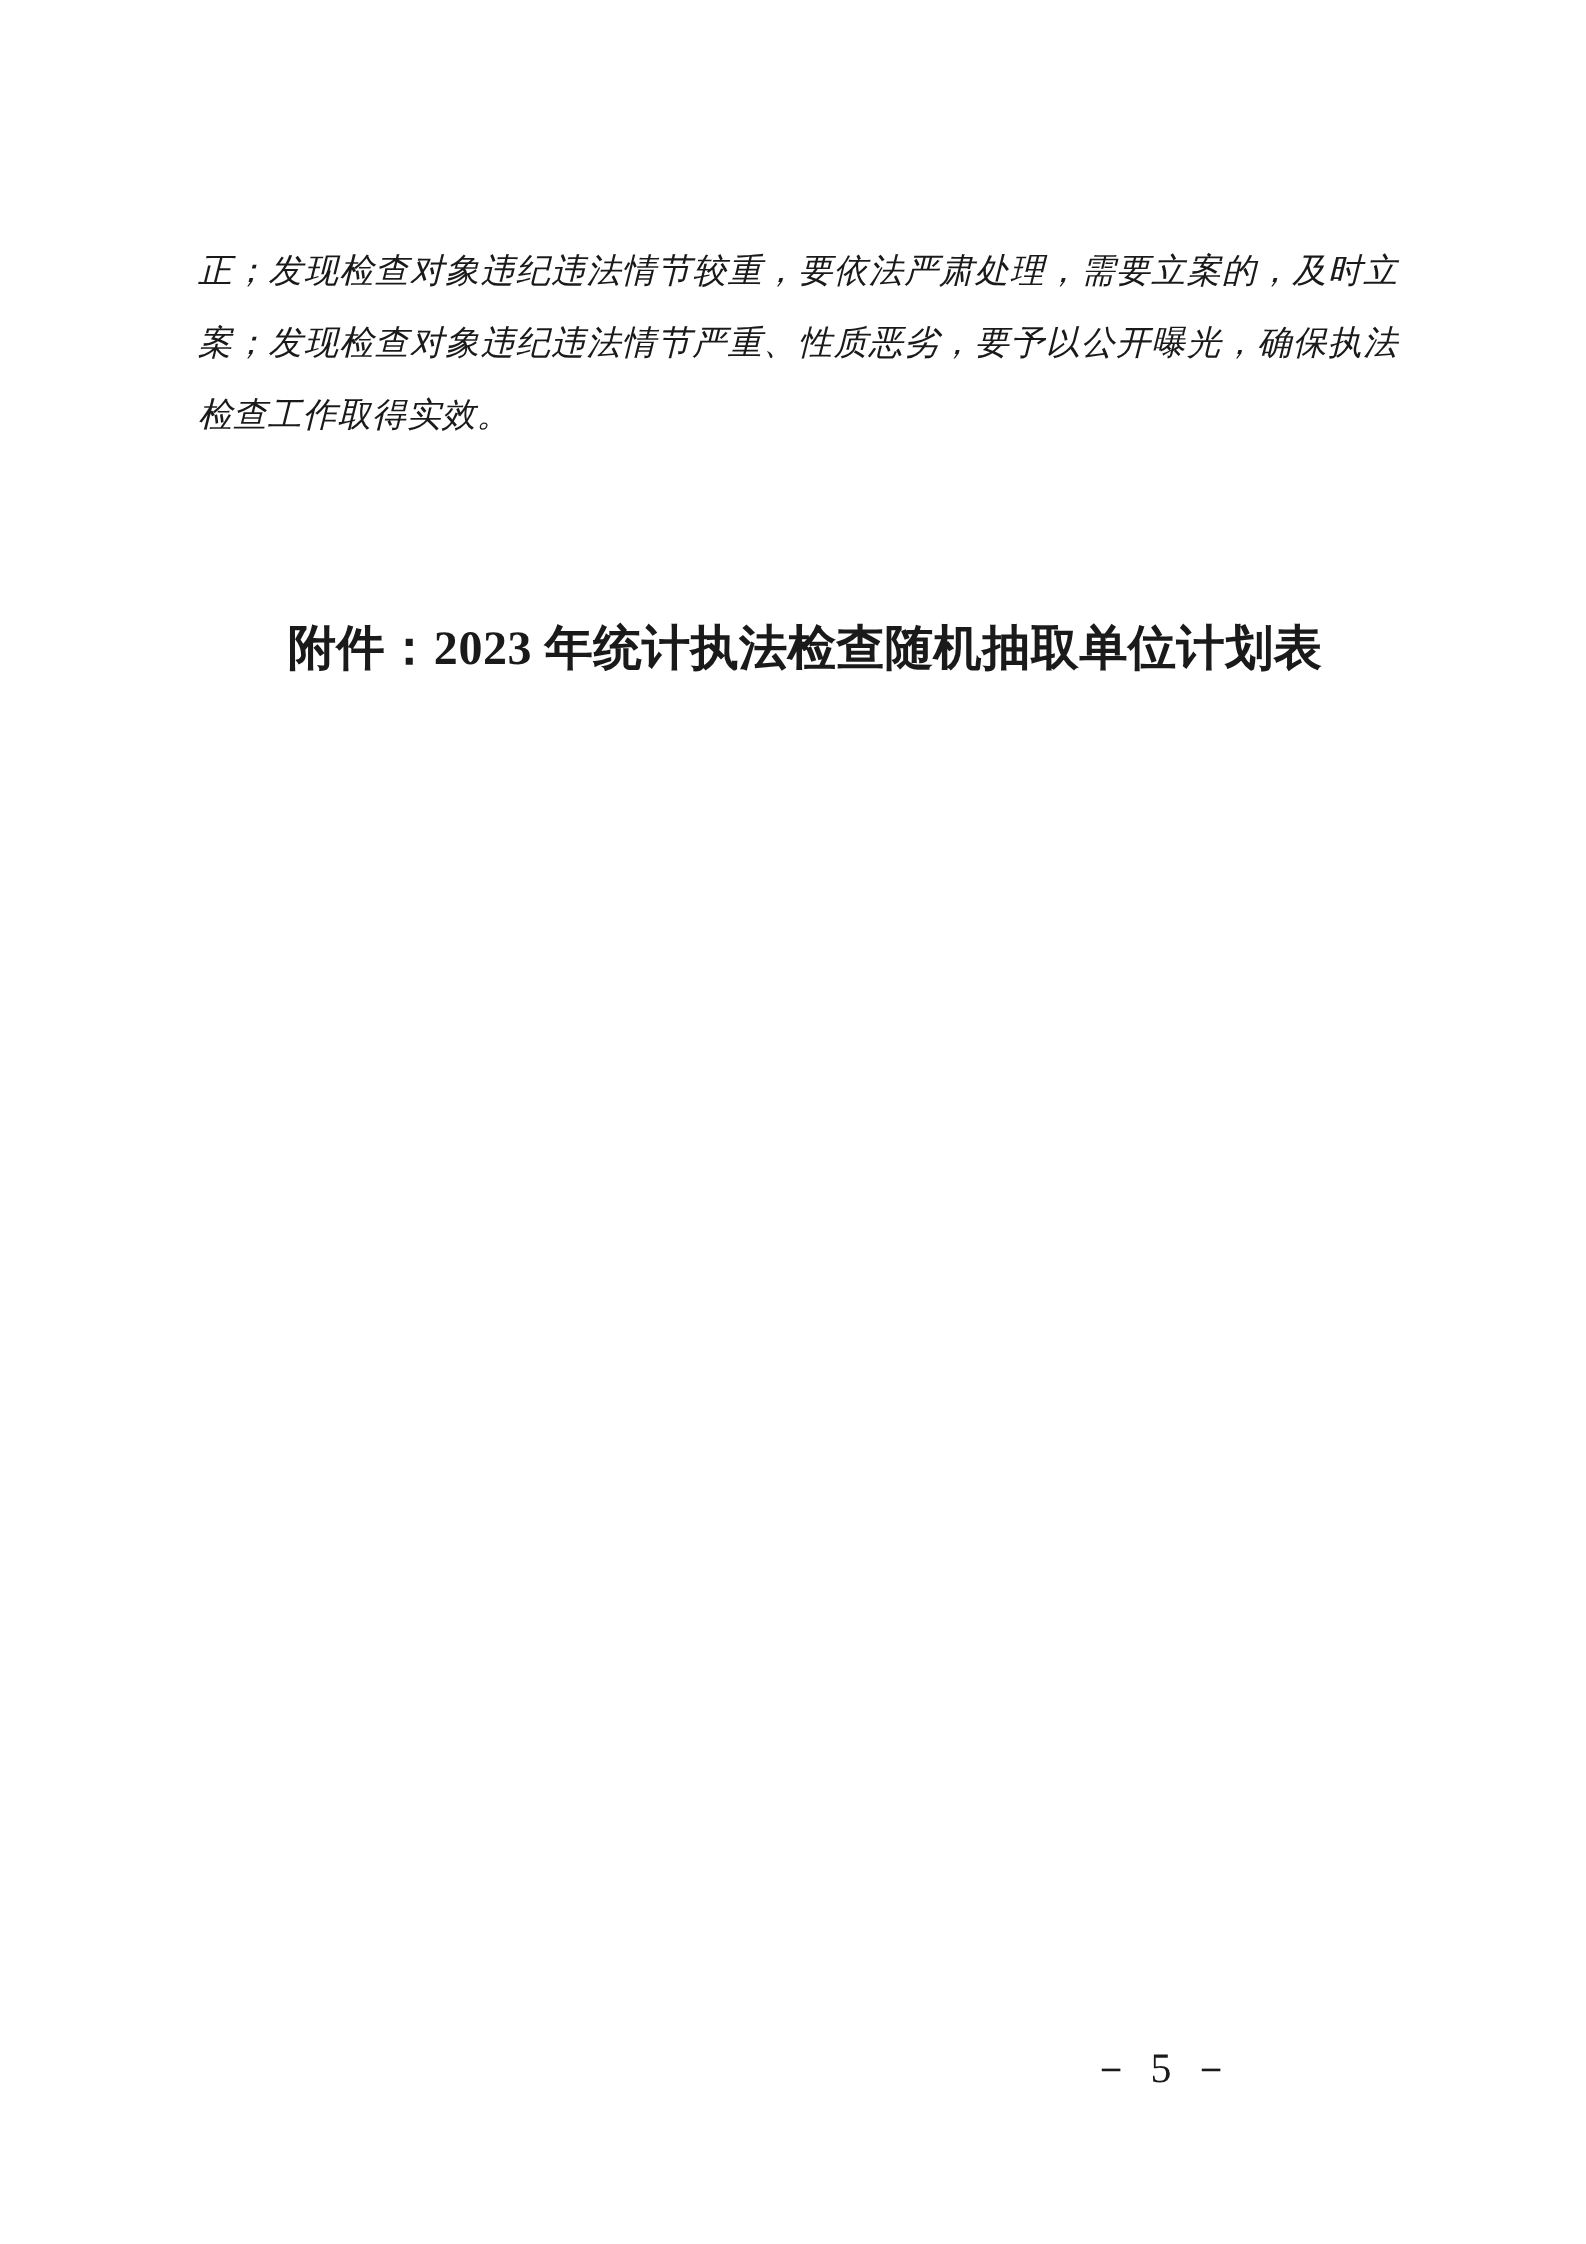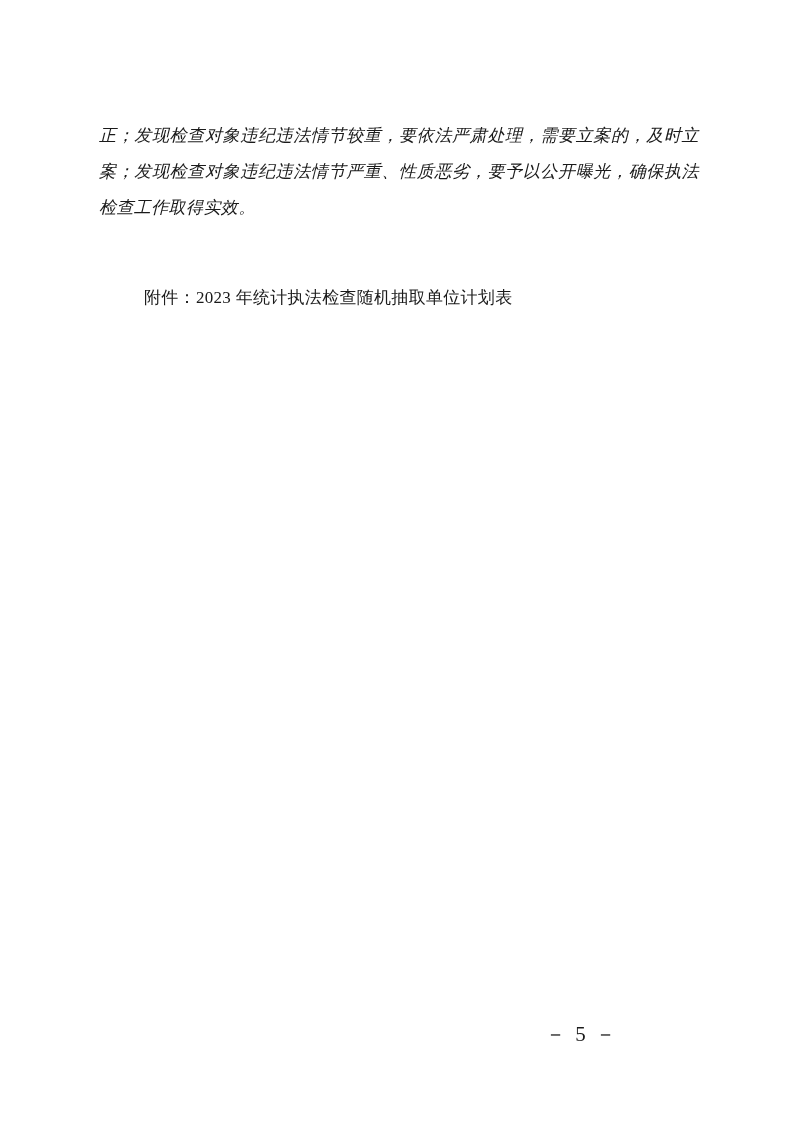--- a/index.html
+++ b/index.html
@@ -29,26 +29,27 @@
     letter-spacing: 0.4px;
     text-align: justify;
     text-justify: inter-ideograph;
     margin: 0;
     white-space: pre-wrap;
     font-style: italic;
   }
   .attachment {
     position: absolute;
     left: 99px;
-    top: 276px;
+    top: 304px;
     width: 600px;
-    font-size: 17px;
+    font-size: 24px;
     line-height: 43px;
     letter-spacing: 0.3px;
     text-indent: 45px;
+    font-weight: bold;
   }
   .page-number {
     position: absolute;
     left: 0;
     right: 0;
     top: 1020px;
     text-align: center;
     font-size: 21px;
     letter-spacing: 2px;
     color: #1a1a1a;

